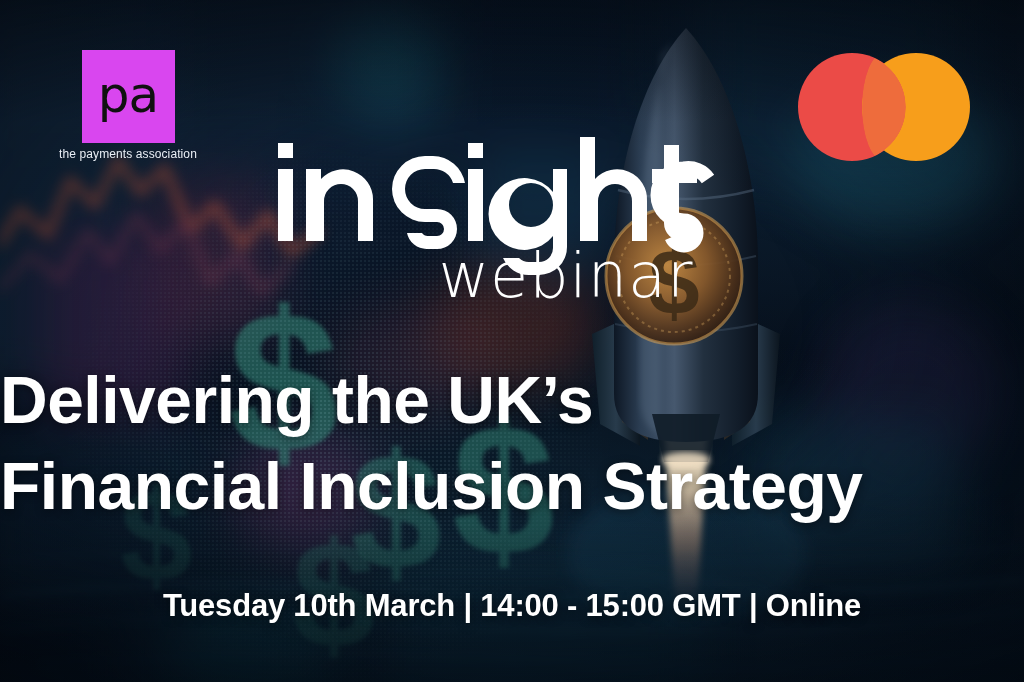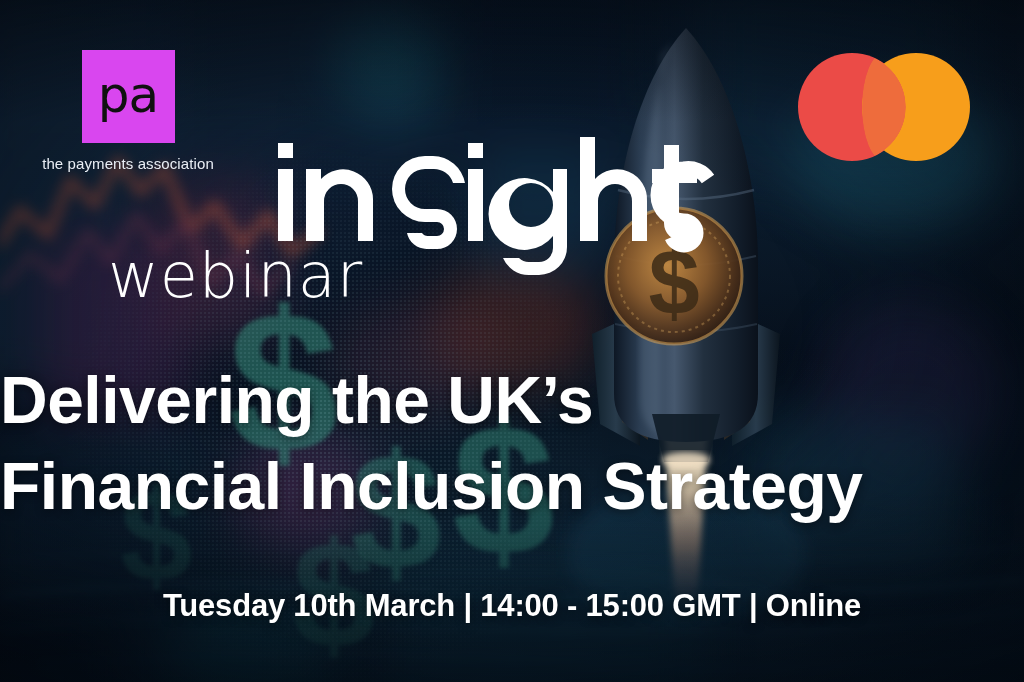--- a/index.html
+++ b/index.html
@@ -120,22 +120,22 @@
   #pa-mark-text {
     font-family: "DejaVu Sans", sans-serif;
     font-size: 50px;
     font-weight: 400;
     letter-spacing: -1px;
     color: #101010;
     line-height: 1;
     margin-top: -4px;
   }
   #pa-tagline {
-    margin-top: 12px;
-    font-size: 15px;
+    margin-top: 4px;
+    font-size: 12px;
     color: #e9eef5;
     letter-spacing: .1px;
     white-space: nowrap;
   }
 
   
   #mastercard {
     position: absolute;
     left: 798px;
     top: 53px;
@@ -171,20 +171,21 @@
     width: 440px;
     height: 120px;
   }
   #insights-wordmark svg { display: block; width: 100%; height: 100%; overflow: visible; }
 
   #webinar-text {
     position: absolute;
     left: 0;
     top: 245px;
     width: 1024px;
+    text-align: center;
     padding-left: 108px;
     box-sizing: border-box;
     font-family: "DejaVu Sans", sans-serif;
     font-weight: 300;
     font-size: 62px;
     line-height: 1;
     letter-spacing: 1px;
     color: #ffffff;
   }
 

